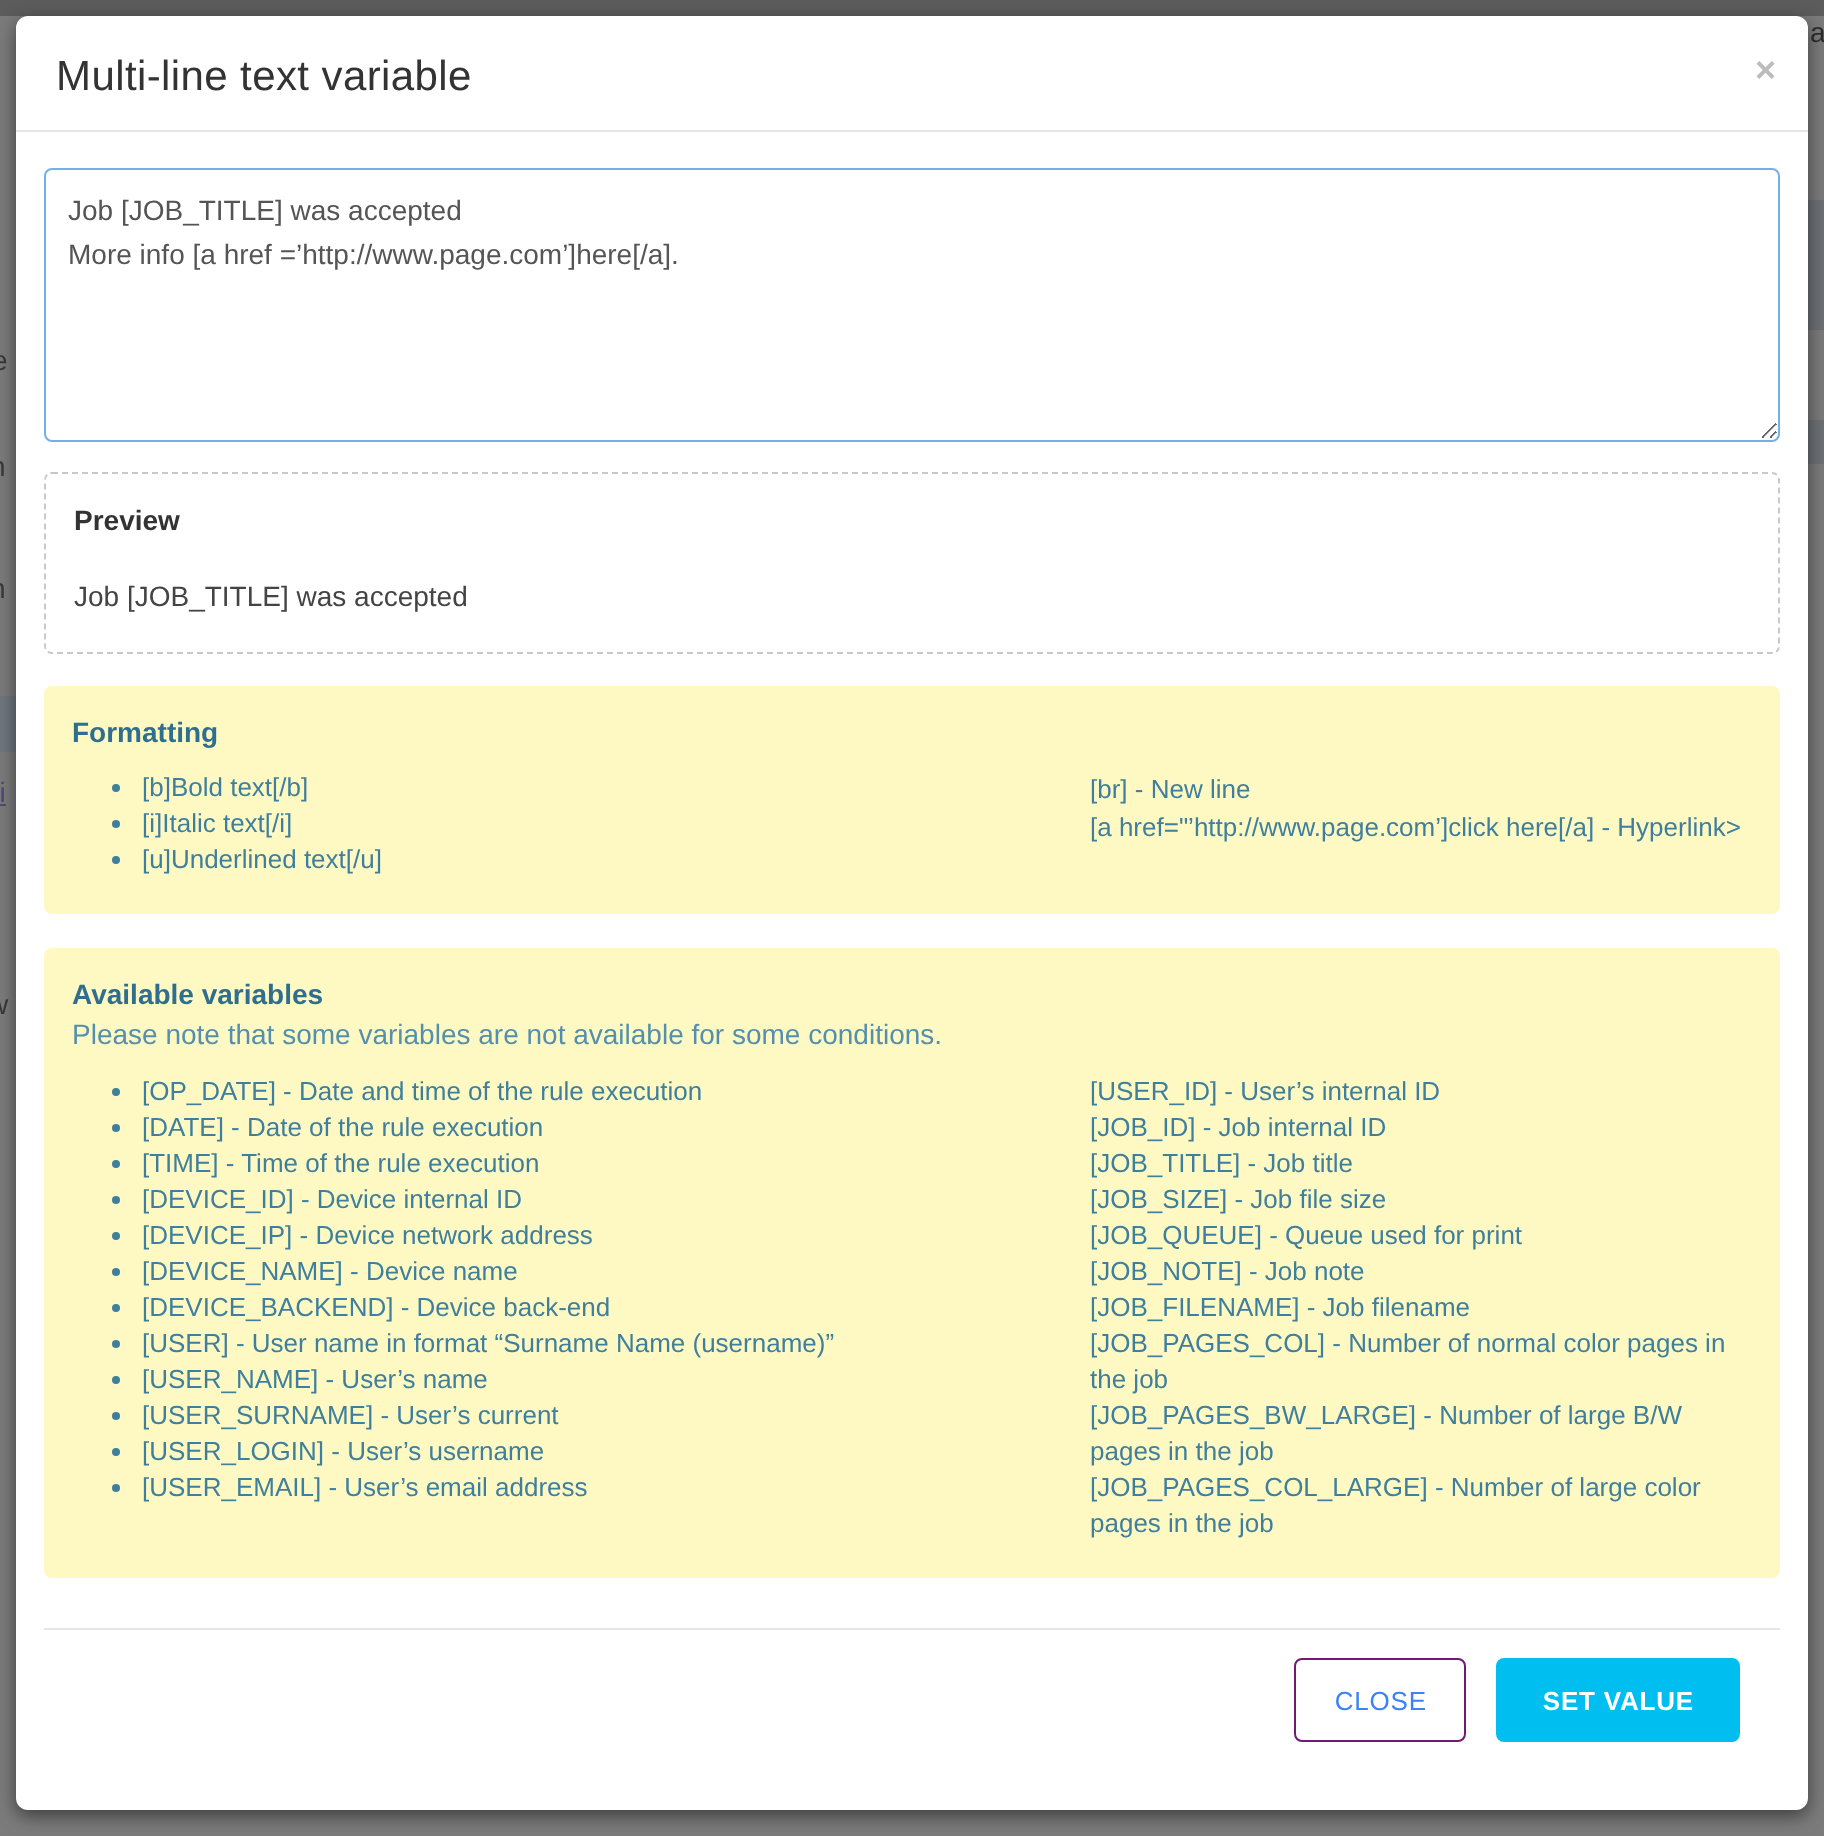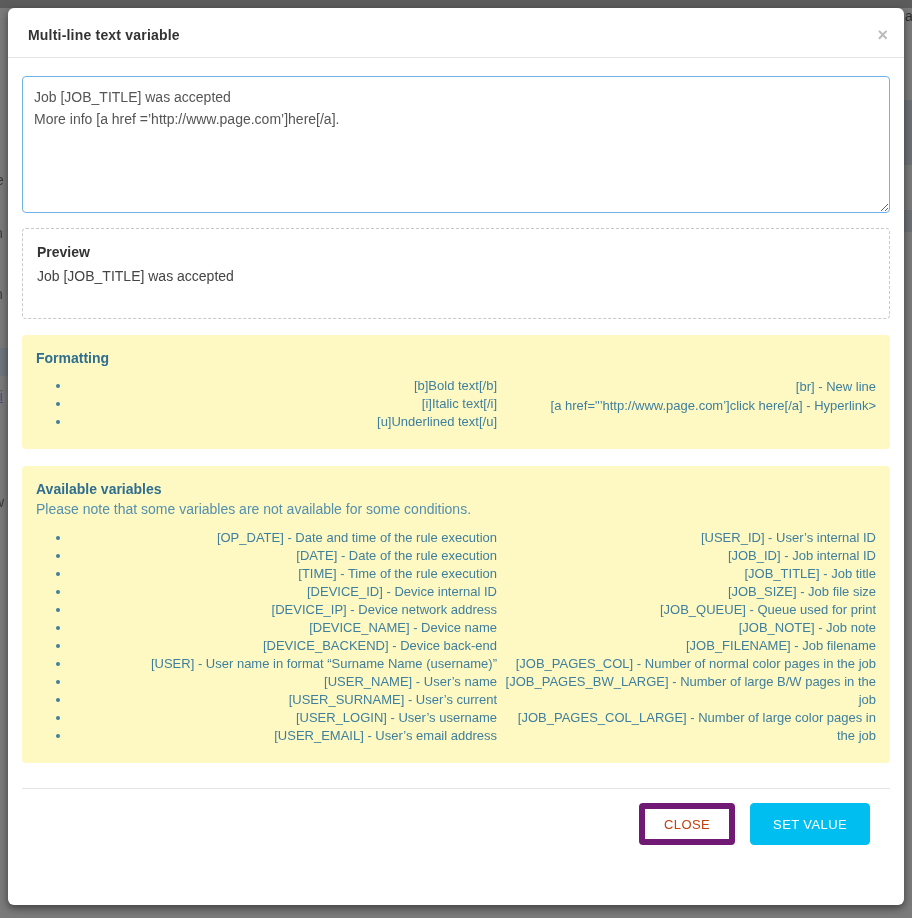--- a/index.html
+++ b/index.html
@@ -21,75 +21,75 @@
   .modal {
     position: absolute; left: 8px; top: 8px; width: 896px; height: 897px;
     background: #ffffff; border-radius: 6px; overflow: hidden;
     box-shadow: 0 3px 9px rgba(0,0,0,.5);
   }
   .modal-header {
     position: relative;
     padding: 19px 20px 14px 20px;
     border-bottom: 1px solid #e5e5e5;
   }
-  .modal-title { font-size: 14px; font-weight: bold; color: #333; letter-spacing: .2px; }
+  .modal-title { font-size: 21px; font-weight: normal; color: #333; letter-spacing: .2px; }
   .close-btn {
     position: absolute; right: 16px; top: 18px;
     background: none; border: none; cursor: pointer;
     font-size: 18px; font-weight: bold; color: #bcbcbc; line-height: 1;
   }
   .modal-body { padding: 18px 14px 0 14px; }
 
   .value-textarea {
     width: 100%; height: 137px; resize: vertical;
     border: 1px solid #6fb1e8; border-radius: 4px;
     padding: 9px 11px; font-family: "Liberation Sans", sans-serif;
     font-size: 14px; line-height: 22px; color: #555;
     outline: none; display: block;
   }
 
   .preview-box {
     margin-top: 15px; min-height: 91px;
     border: 1px dashed #c8c8c8; border-radius: 4px;
     padding: 12px 14px; font-size: 14px; line-height: 22px; color: #444;
   }
-  .preview-title { font-weight: bold; color: #333; margin-bottom: 2px; }
+  .preview-title { font-weight: bold; color: #333; margin-bottom: 16px; }
   .preview-link { color: #47a0d8; text-decoration: none; cursor: pointer; }
 
   .info-box {
     background: #fef9c3; border-radius: 4px;
     margin-top: 16px; padding: 13px 14px 18px 14px;
     color: #4b89a8;
   }
   .info-box + .info-box { margin-top: 17px; }
   .info-title { font-size: 14px; font-weight: bold; color: #2f6e8f; line-height: 20px; }
   .info-subtitle { font-size: 14px; color: #5490ad; line-height: 21px; }
-  .info-cols { display: flex; margin-top: 9px; text-align: right; }
+  .info-cols { display: flex; margin-top: 9px; }
   .info-col-left { flex: 0 0 461px; }
   .info-col-right { flex: 1 1 auto; }
   .info-box ul { margin: 0 0 0 2px; padding-left: 33px; }
   .info-box li, .plain-line {
     font-size: 13px; line-height: 18px; color: #3f7f9e;
   }
   .fmt-right .plain-line { line-height: 19px; }
-  .plain-lines { padding-top: 0; }
+  .plain-lines { padding-top: 0; margin-left: 48px; }
 
   .modal-footer {
     margin-top: 25px;
     border-top: 1px solid #e5e5e5;
     padding: 14px 20px;
     display: flex; justify-content: flex-end; gap: 15px;
   }
   .btn {
     height: 42px; border-radius: 4px; cursor: pointer;
     font-family: "Liberation Sans", sans-serif;
     font-size: 13px; letter-spacing: .4px; padding: 0 19px;
   }
-  .btn-close-modal { background: #fff; border: 6px solid #701a75; color: #c2410c; }
-  .btn-primary { background: #00bff0; border: 1px solid #00bff0; color: #fff; font-weight: normal; padding: 0 22px; }
+  .btn-close-modal { background: #fff; border: 1px solid #701a75; color: #3b82f6; }
+  .btn-primary { background: #00bff0; border: 1px solid #00bff0; color: #fff; font-weight: bold; padding: 0 22px; }
 </style>
 </head>
 <body>
 
 <div class="backdrop-strip-top"></div>
 <span class="bg-fragment" style="left:905px; top:8px; color:#1f1f1f;">a</span>
 <span class="bg-fragment" style="left:-4px; top:172px;">e</span>
 <span class="bg-fragment" style="left:-5px; top:225px;">n</span>
 <span class="bg-fragment" style="left:-5px; top:286px;">n</span>
 <div class="bg-band" style="left:0; top:348px; width:8px; height:28px;"></div>

